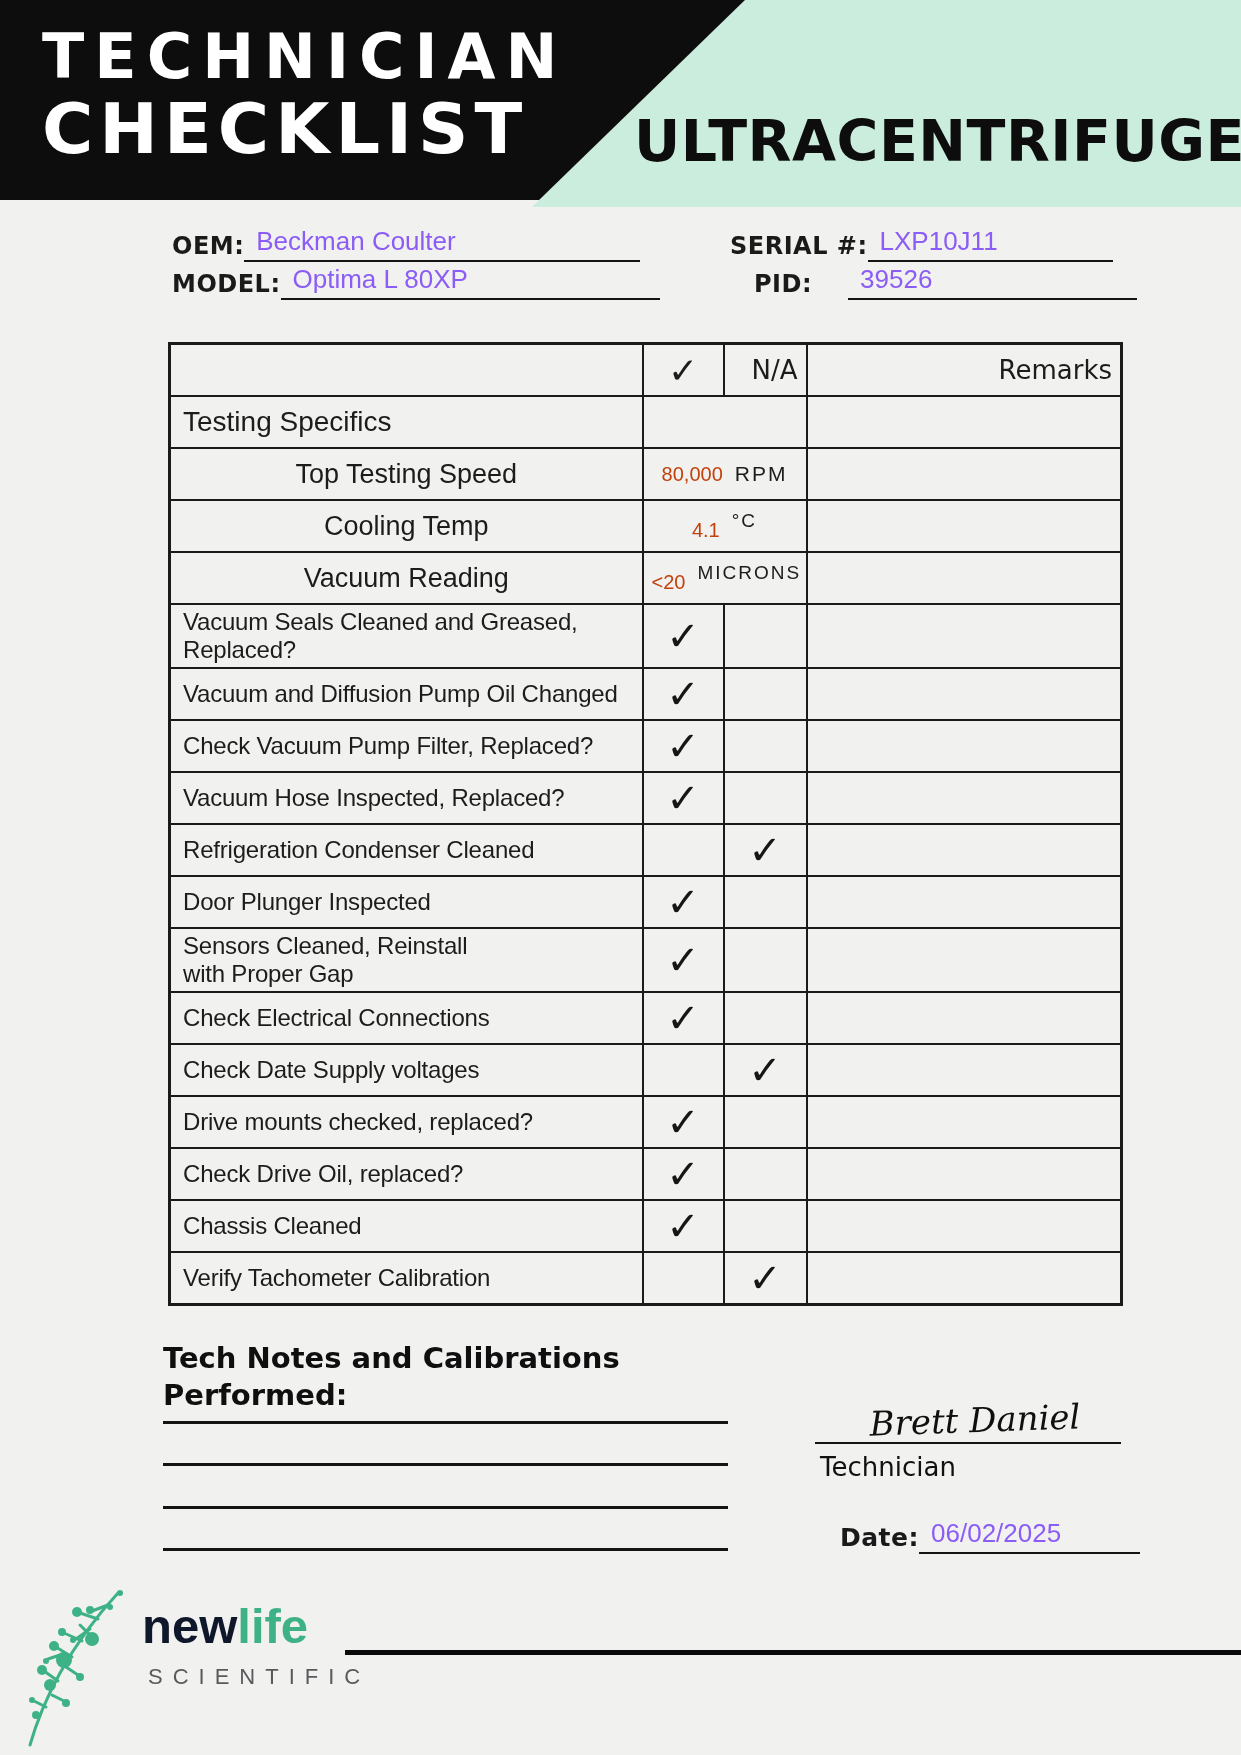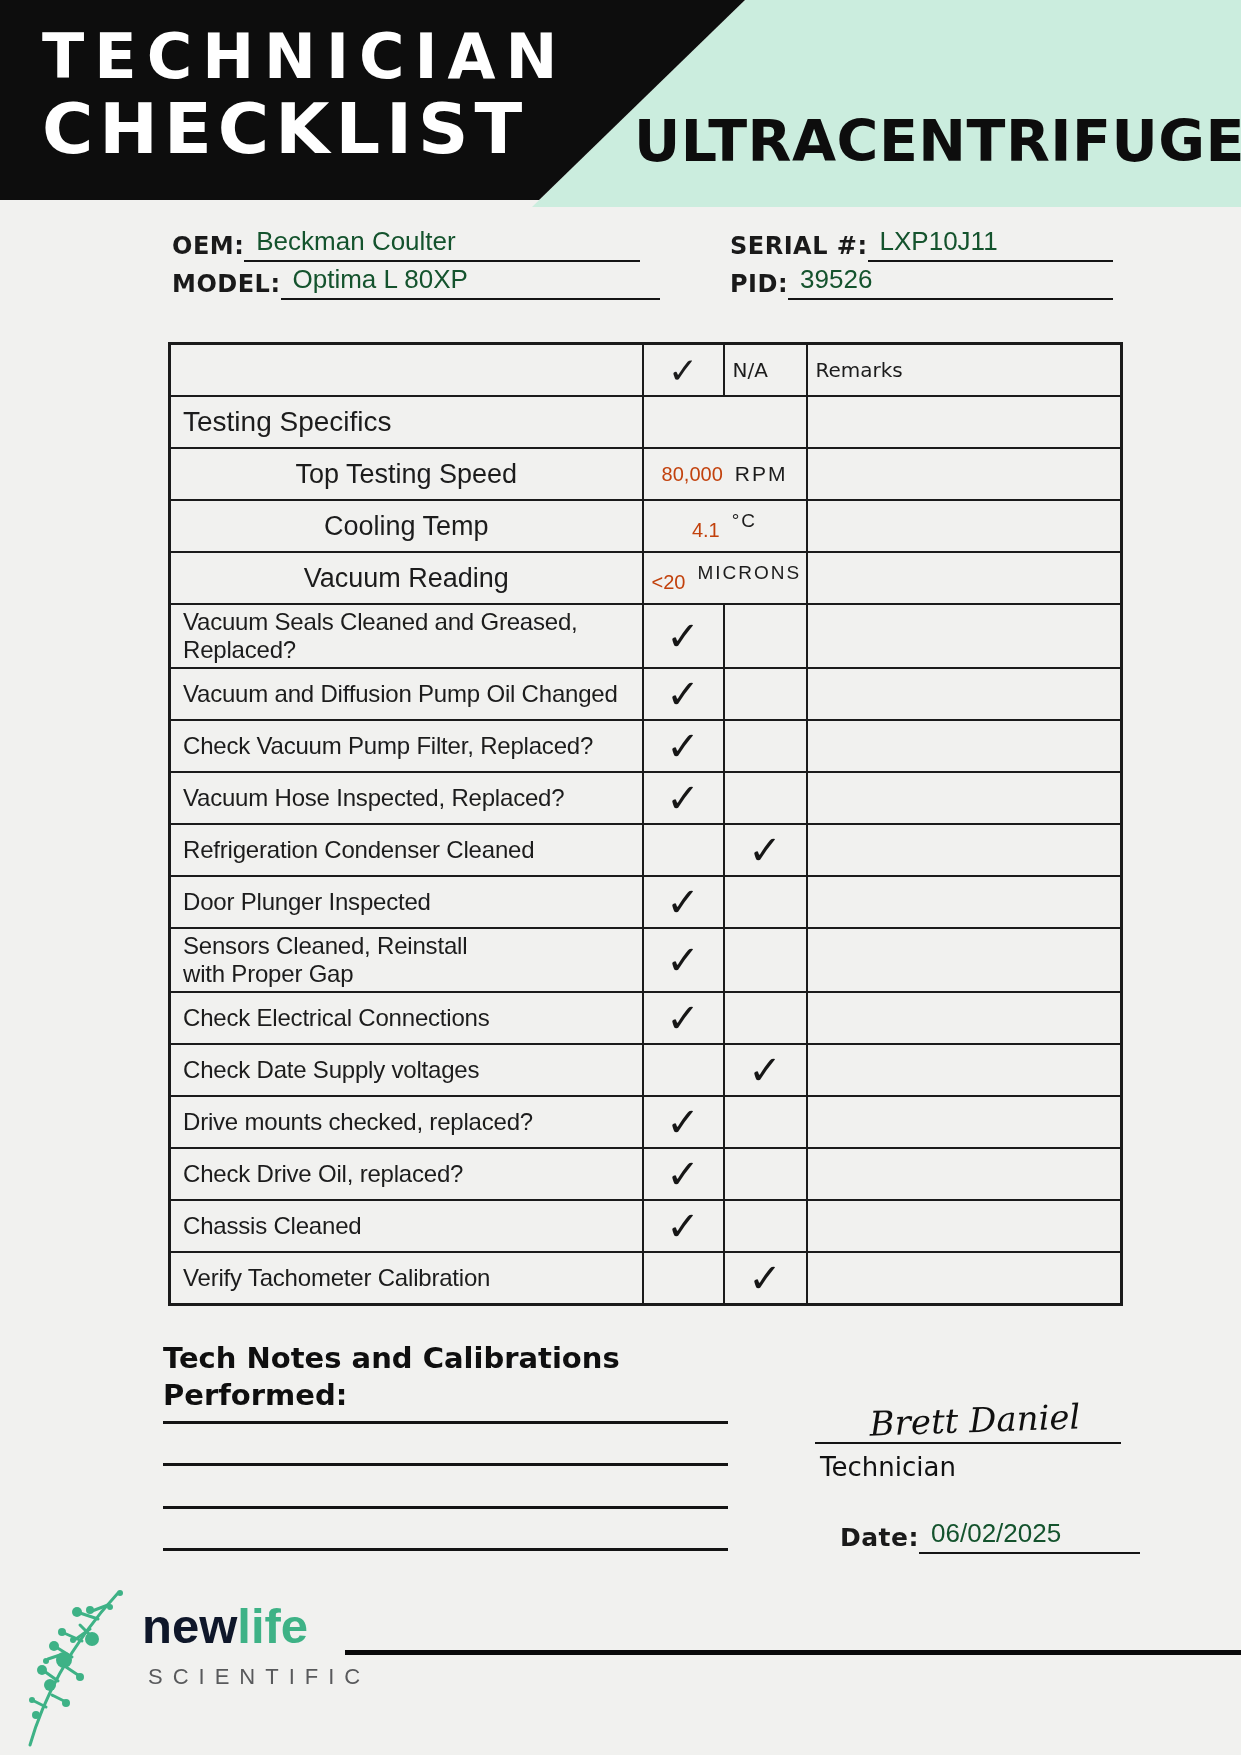--- a/index.html
+++ b/index.html
@@ -34,48 +34,48 @@
   }
 
   
   .field { position:absolute; display:flex; align-items:flex-end; }
   .field-label {
     font-family:"DejaVu Sans", sans-serif; font-weight:bold;
     font-size:24px; letter-spacing:0.5px; padding-bottom:2px; white-space:nowrap;
   }
   .field-line {
     flex:1; border-bottom:2px solid #151515; padding:0 0 3px 12px;
-    font-size:26px; color:#14532d; white-space:nowrap;
+    font-size:26px; color:#8b5cf6; white-space:nowrap;
   }
   #field-oem    { left:172px; top:226px; width:468px; }
   #field-model  { left:172px; top:264px; width:488px; }
   #field-serial { left:730px; top:226px; width:383px; }
-  #field-pid    { left:730px; top:264px; width:383px; }
+  #field-pid    { left:754px; top:264px; width:383px;gap:36px; }
 
   
   #checklist {
     position:absolute; left:168px; top:342px; width:952px;
     border-collapse:collapse; table-layout:fixed;
     border:3px solid #1b1b1b;
   }
   #checklist td {
     border:2px solid #1b1b1b; vertical-align:middle;
     height:44px; padding:3px 8px; color:#1c1c1c;
   }
   tr[data-name="table-header-row"] td { height:38px; }
   .c-label { padding-left:12px !important; white-space:pre-line; font-size:24px; letter-spacing:-0.2px; }
   .section-label { font-size:28px; letter-spacing:0; }
   .value-label   { text-align:center; font-size:27px; letter-spacing:0; }
   .hdr-tick {
     text-align:center; font-family:"DejaVu Sans", sans-serif;
     font-weight:bold; font-size:36px; color:#3b3b3b;
   }
   .hdr-text {
-    text-align:left; font-family:"DejaVu Sans", sans-serif;
-    font-size:20px; color:#141414;
+    text-align:right; font-family:"DejaVu Sans", sans-serif;
+    font-size:26px; color:#141414;
   }
   .tick-cell { text-align:center; }
   .tick {
     font-family:"DejaVu Sans", sans-serif; font-weight:normal;
     font-size:40px; color:#161616; line-height:1;
   }
   .value-cell { text-align:center; }
   .value-text { font-size:20px; color:#c2410c; }
   .unit { font-size:21px; letter-spacing:2px; margin-left:12px; }
   .unit.raised { vertical-align:10px; font-size:19px; }

